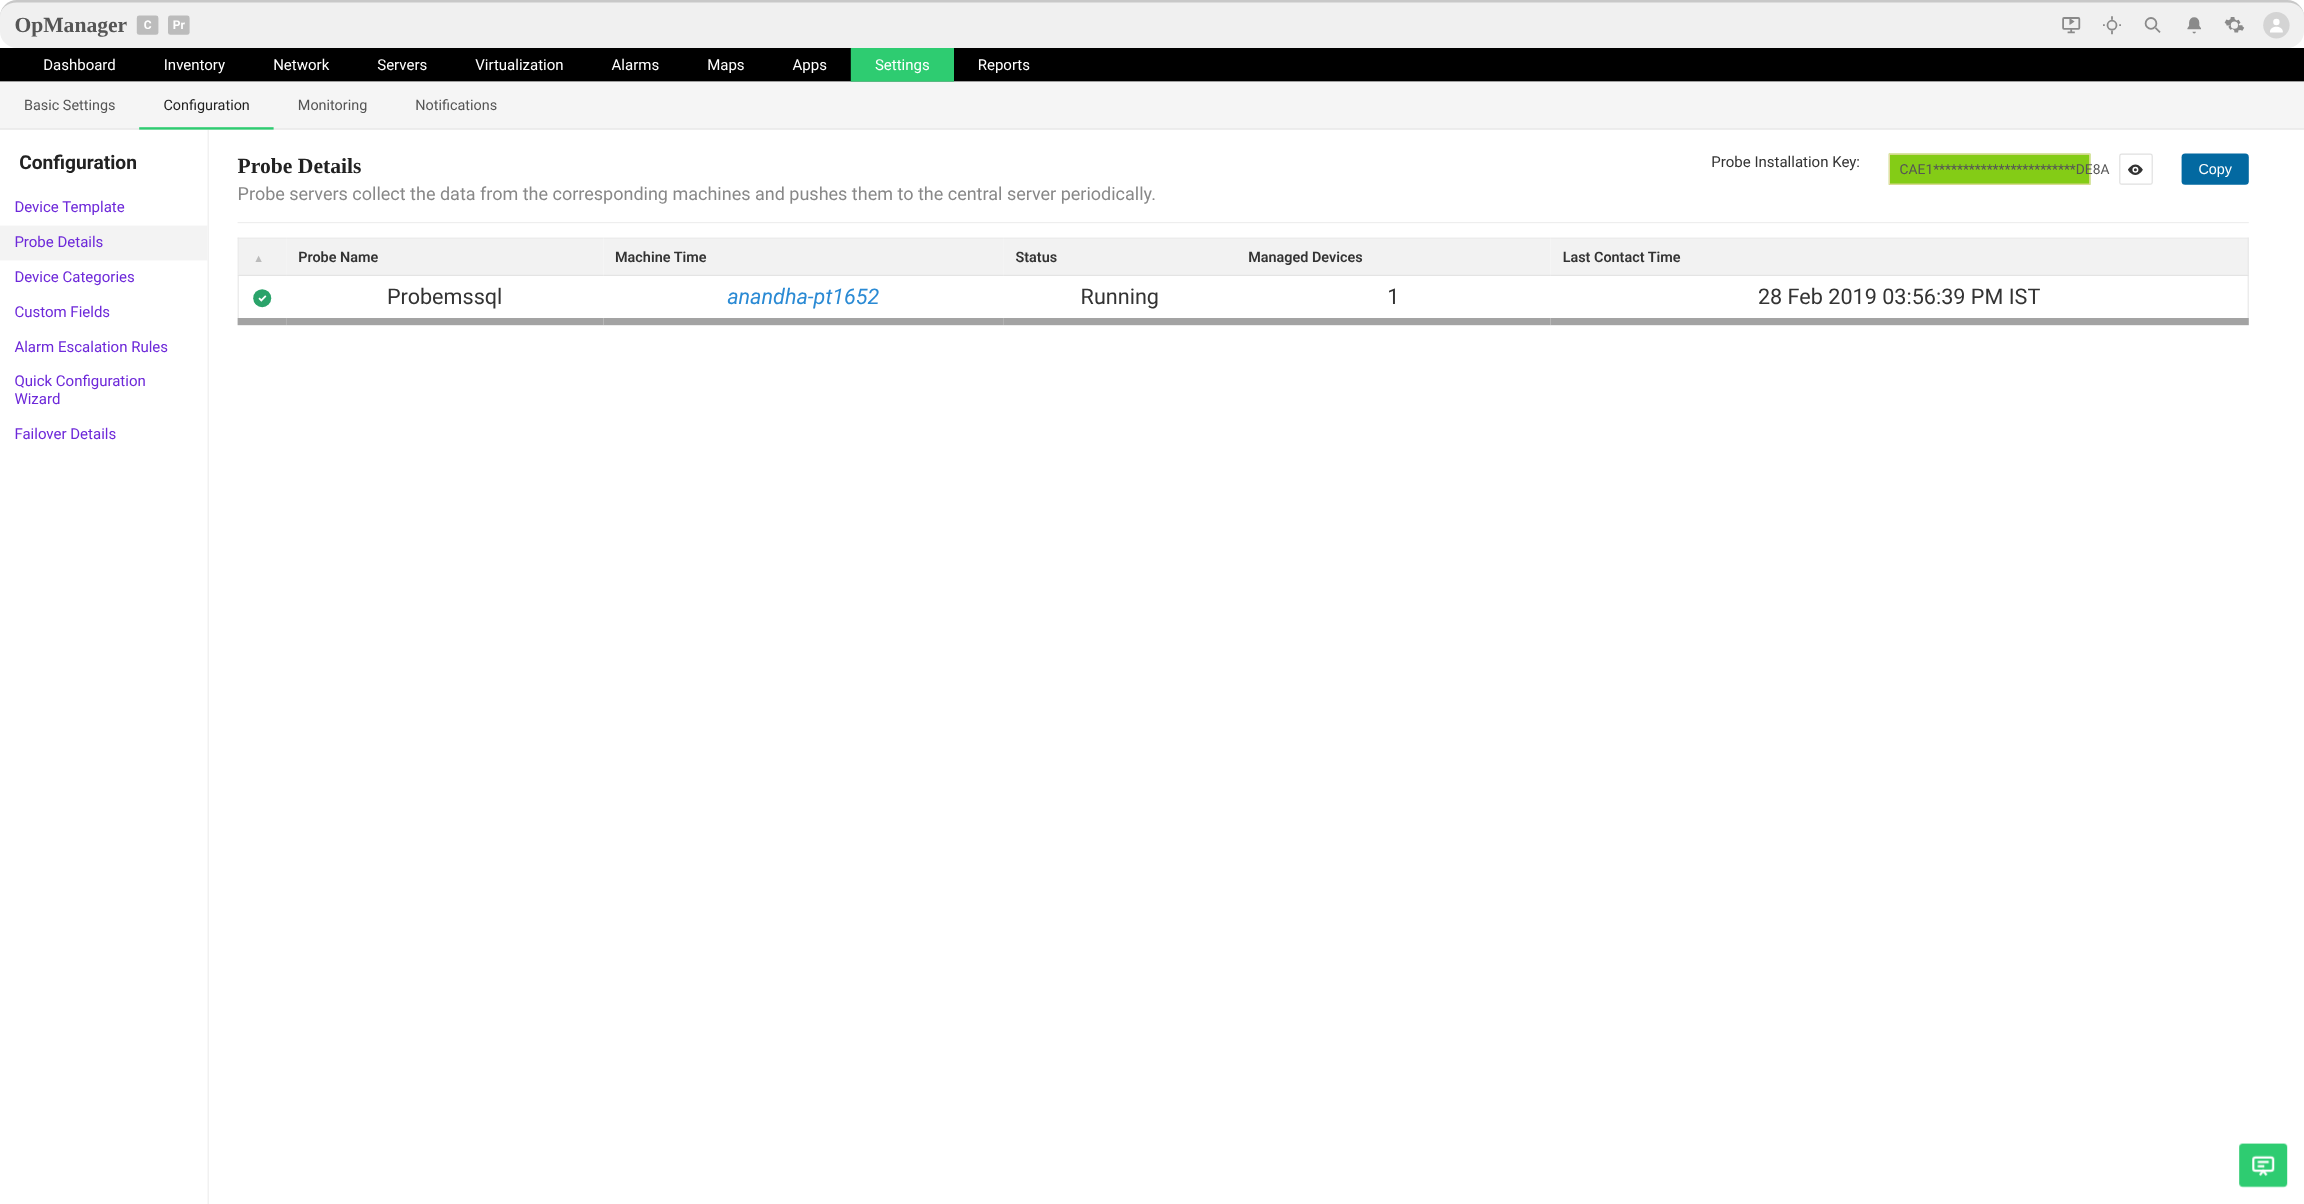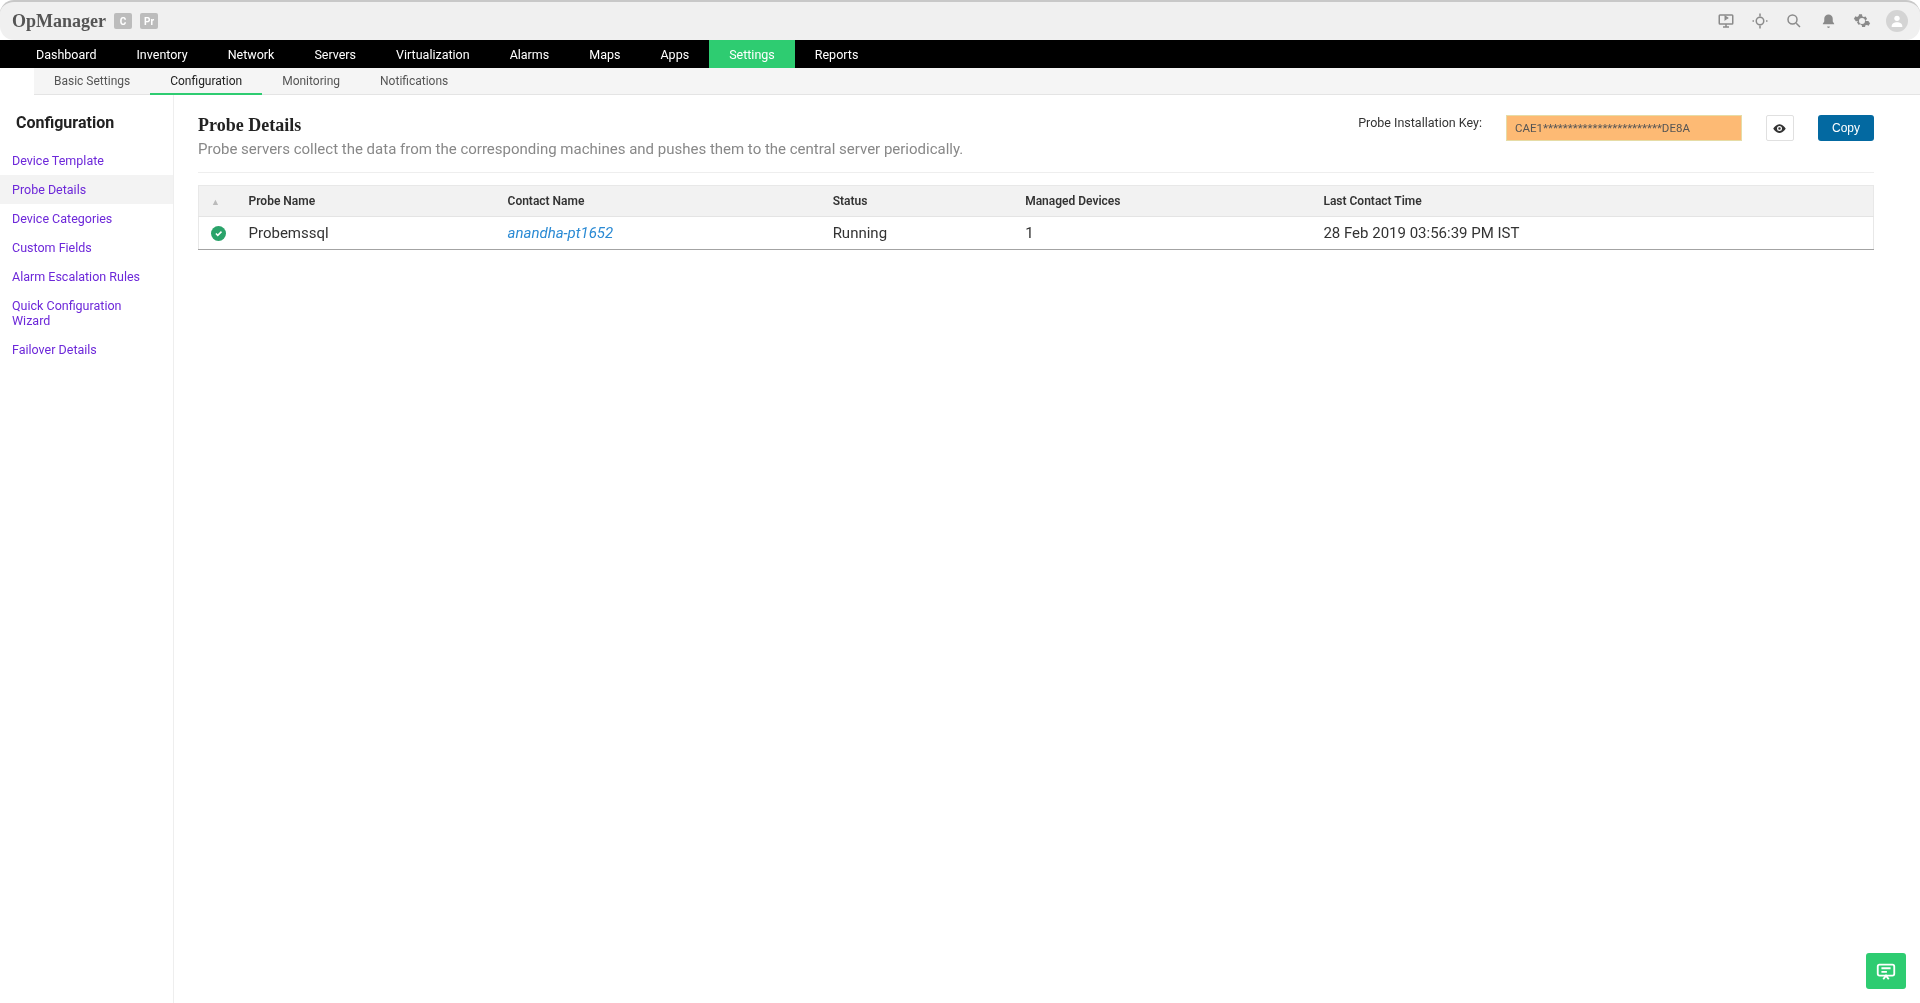--- a/index.html
+++ b/index.html
@@ -10,45 +10,45 @@
   .brand-name { font-size: 18px; font-weight: 600; color: #555; font-family: Georgia, serif; }
   .badge { display: inline-flex; align-items: center; justify-content: center; width: 18px; height: 16px; background: #bcbcbc; color: #fff; font-size: 10px; font-weight: 700; border-radius: 2px; }
   .top-icons { display: flex; align-items: center; gap: 14px; }
   .top-icons .ticon { width: 20px; height: 20px; color: #8a8a8a; cursor: pointer; display:flex; align-items:center; justify-content:center; }
   .avatar-circle { width: 22px; height: 22px; border-radius: 50%; background: #d4d4d4; display:flex; align-items:center; justify-content:center; }
   
   .mainnav { height: 28px; background: #000; display: flex; padding-left: 16px; }
   .mainnav .nav-item { color: #fff; font-size: 12.5px; padding: 0 20px; display:flex; align-items:center; cursor:pointer; }
   .mainnav .nav-item.active { background: #2ecc71; }
   
-  .subnav { height: 27px; background: #f5f5f5; border-bottom: 1px solid #e4e4e4; display:flex; padding-left: 0; margin-left: 34px; }
+  .subnav { height: 40px; background: #f5f5f5; border-bottom: 1px solid #e4e4e4; display:flex; padding-left: 0; }
   .subnav .sub-item { font-size: 12px; color: #555; padding: 0 20px; display:flex; align-items:center; cursor:pointer; position:relative; }
   .subnav .sub-item.active { color: #222; }
   .subnav .sub-item.active::after { content:""; position:absolute; left:0; right:0; bottom:-1px; height:2px; background:#2ecc71; }
   
   .body-wrap { display:flex; }
   .sidebar { width: 174px; border-right: 1px solid #eee; min-height: calc(1003px - 40px - 28px - 27px); }
   .sidebar-title { font-size: 16px; font-weight: 700; color: #222; padding: 18px 16px 14px; }
   .side-list { list-style:none; }
   .side-list li { font-size: 12.5px; color: #6d28d9; padding: 7px 12px; cursor:pointer; }
   .side-list li.active { background: #f3f3f3; }
   
   .content { flex:1; padding: 20px 46px 20px 24px; position: relative; }
   .head-row { display:flex; justify-content: space-between; align-items: flex-start; border-bottom: 1px solid #eee; padding-bottom: 14px; }
   .page-title { font-size: 18px; font-weight: 600; color: #222; font-family: Georgia, serif; margin-bottom: 4px; }
   .page-desc { font-size: 15px; color: #888; }
   .key-block { display:flex; align-items:flex-start; gap:24px; }
   .key-label { font-size: 12.5px; color: #333; }
-  .key-input { width: 236px; height: 26px; background: #fdba74; border: 1px solid #e6dca6; font-size: 11.5px; color: #555; padding: 0 8px; display:flex; align-items:center; }
+  .key-input { width: 168px; height: 26px; background: #84cc16; border: 1px solid #e6dca6; font-size: 11.5px; color: #555; padding: 0 8px; display:flex; align-items:center; }
   .eye-box { width: 28px; height: 26px; border: 1px solid #e0e0e0; background:#fff; display:flex; align-items:center; justify-content:center; cursor:pointer; border-radius:2px; }
   .copy-btn { height: 26px; background: #0369a1; color:#fff; border:none; padding: 0 14px; font-size: 12px; border-radius: 3px; cursor:pointer; }
   
   .probe-table { width: 100%; border: 1px solid #e8e8e8; border-collapse: collapse; margin-top: 12px; }
   .probe-table thead th { background: #f2f2f2; font-size: 12px; font-weight: 600; color: #333; text-align:left; padding: 8px 10px; border-bottom: 1px solid #e4e4e4; }
-  .probe-table tbody td { font-size: 15px; color: #333; padding: 7px 10px; border-bottom: 1px solid #a3a3a3; }
+  .probe-table tbody td { font-size: 18px; color: #333; padding: 7px 10px; border-bottom: 6px solid #a3a3a3; text-align: center; }
   .probe-table tbody td a { color: #2a8ad4; text-decoration: none; cursor:pointer;font-style:italic; }
   .status-dot { width: 15px; height: 15px; border-radius: 50%; display:inline-flex; align-items:center; justify-content:center; }
   .status-dot.ok { background: #2aa36a; }
   .status-dot.err { background: #e64b3c; }
   .status-dot svg { width: 9px; height: 9px; }
   .col-status-icon { width: 40px; text-align:center; }
   .sort-arrow { color:#bbb; font-size:9px; margin-left:2px; }
   
   .chat-fab { position: fixed; right: 14px; bottom: 14px; width: 40px; height: 36px; background:#2ecc71; border-radius:3px; display:flex; align-items:center; justify-content:center; cursor:pointer; }
 </style>
@@ -150,21 +150,21 @@
         </span>
         <button class="copy-btn">Copy</button>
       </div>
     </div>
 
     <table class="probe-table">
       <thead>
         <tr>
           <th class="col-status-icon"><span class="sort-arrow">▲</span></th>
           <th>Probe Name</th>
-          <th>Contact Name</th>
+          <th>Machine Time</th>
           <th>Status</th>
           <th>Managed Devices</th>
           <th>Last Contact Time</th>
         </tr>
       </thead>
       <tbody id="probe-body">
           <tr>
             <td class="col-status-icon"><span class="status-dot ok">
                 <svg viewBox="0 0 24 24" fill="none" stroke="#fff" stroke-width="4">
                   <path d="M5 12l5 5L20 7"></path>

